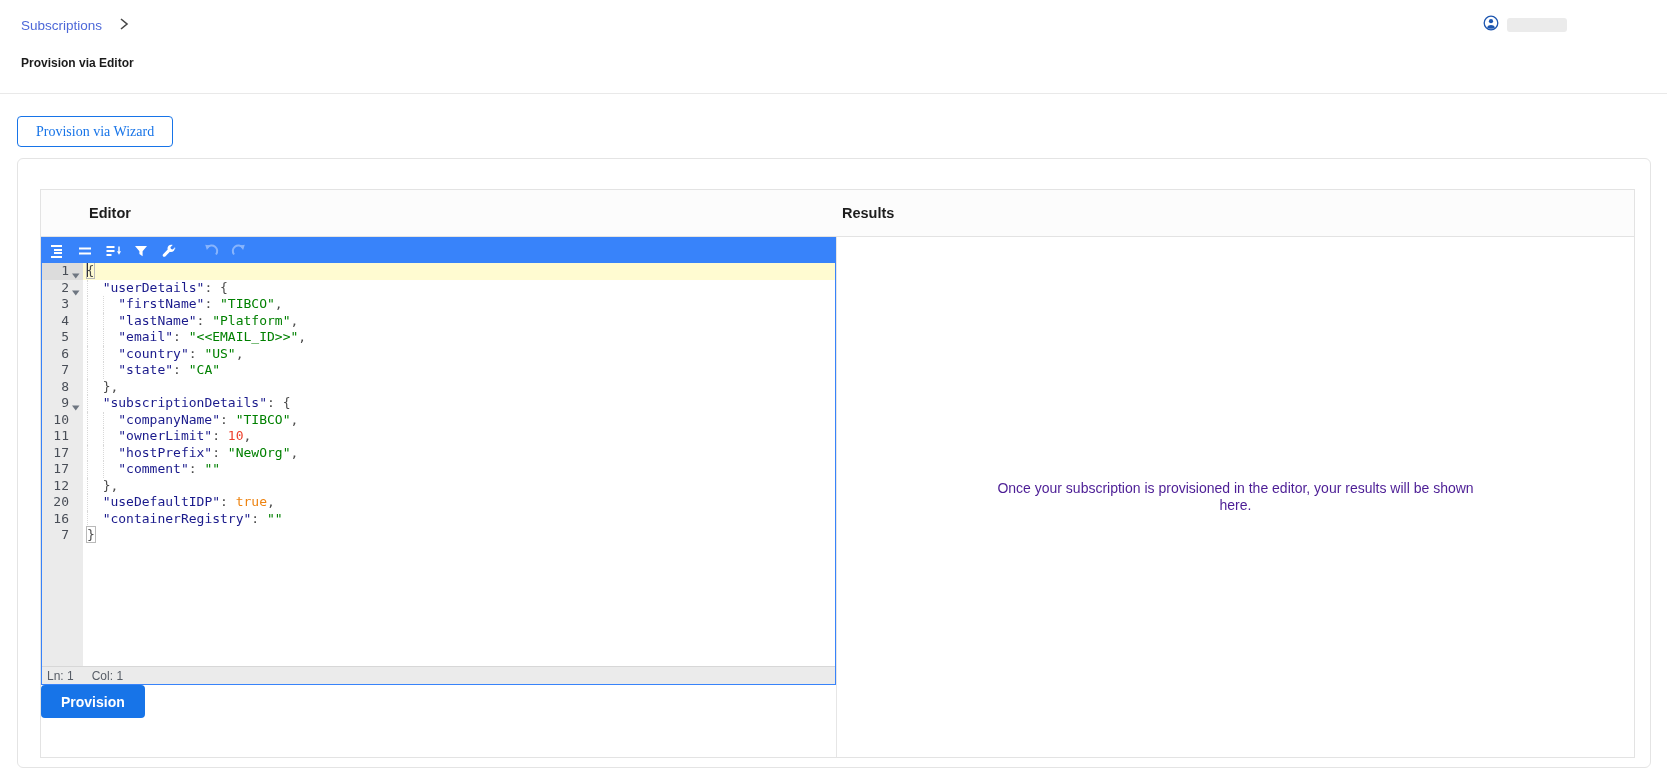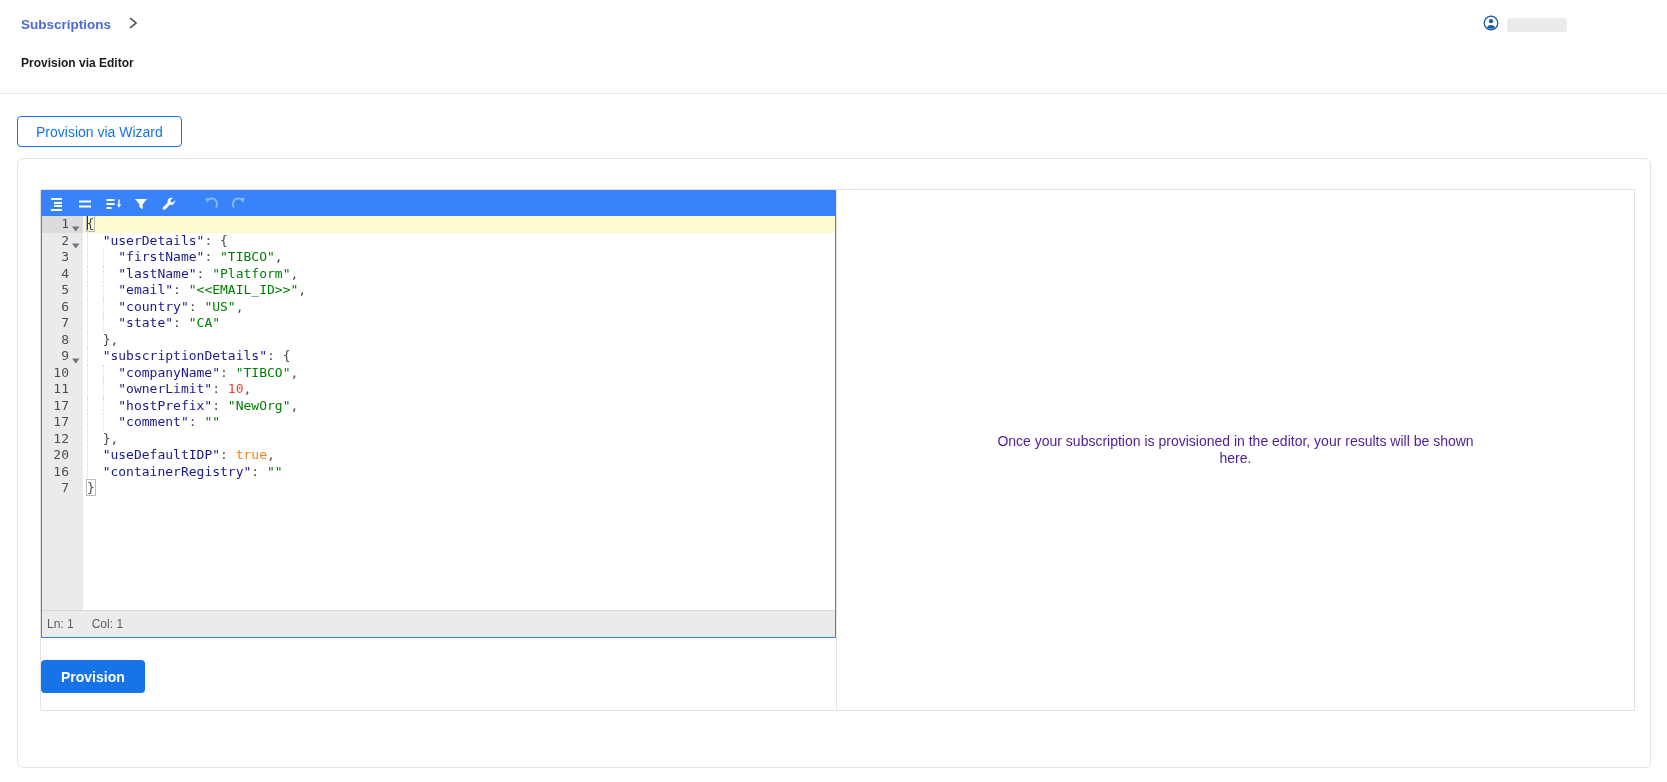--- a/index.html
+++ b/index.html
@@ -3,30 +3,30 @@
 <meta charset="utf-8">
 <style>
   * { box-sizing: border-box; margin: 0; padding: 0; }
   html,body { background:#fff; }
   body {
     width: 1667px; height: 782px; overflow: hidden; position: relative;
     font-family: "Liberation Sans", "DejaVu Sans", sans-serif;
     color: #1d1d1d;
   }
   
-  .topbar { display:flex; justify-content:space-between; align-items:flex-start; padding:15px 100px 0 21px;font-weight:bold; }
+  .topbar { display:flex; justify-content:space-between; align-items:flex-end; padding:15px 100px 0 21px; }
   .breadcrumb { display:flex; align-items:center; gap:16px; }
   .breadcrumb a { color: var(--link,#4d68d8); font-size:13.5px; text-decoration:none; cursor:pointer; }
   .crumb-chev { display:inline-block; margin-top:1px; }
   .user-chip { display:flex; align-items:center; gap:8px; cursor:pointer; }
   .redacted { width:60px; height:14px; background:#ebebeb; border-radius:3px; }
   .page-title { font-size:12px; font-weight:700; margin:21px 0 0 21px; color:#1b1b1b; }
   .hdr-divider { border-bottom:1px solid #e9e9e9; margin-top:23px; }
   
-  .wizard-row { padding:22px 0 0 17px; }
+  .wizard-row { padding:22px 0 0 17px;font-family:Liberation Serif, serif; }
   .btn-outline {
     background:#fff; color:var(--btn,#1774e8); border:1px solid var(--btn,#1774e8);
     font-size:14px; height:31px; padding:0 18px; border-radius:4px; cursor:pointer;
     font-family:inherit;
   }
   
   .card { margin:11px 16px 0 17px; height:610px; border:1px solid #e4e4e4; border-radius:6px; background:#fff; padding:30px 14px 0 22px; }
   .ptable { border:1px solid #e3e3e3; width:1595px; background:#fff; }
   .thead { display:flex; height:47px; border-bottom:1px solid #e3e3e3; background:#fcfcfc; }
   .th { display:flex; align-items:center; font-weight:700; font-size:14.5px; color:#1d1d1d; }
@@ -52,26 +52,26 @@
   .cl { height:16.5px; }
   .cl.active { background:var(--active-line,#fffbd1); margin-left:-4px; padding-left:4px; }
   .ind { display:inline-block; width:2ch; height:16.5px; border-left:1px dotted #d8d8d8; vertical-align:top; }
   .cursor { display:inline-block; width:0; border-left:1.5px solid #333; height:14px; vertical-align:-2px; margin-right:-1.5px; }
   .tk-k { color:var(--key,#1a1a8c); }
   .tk-s { color:var(--string,#008000); }
   .tk-n { color:var(--number,#ee422e); }
   .tk-b { color:var(--boolean,#ee8310); }
   .tk-p { color:#4a4a4a; }
   .tk-pm { color:#4a4a4a; outline:1px solid #b9b9b9; }
-  .je-status { height:27px; background:#ebebeb; border-top:1px solid #d7d7d7; flex-shrink:0;
+  .je-status { height:18px; background:#ebebeb; border-top:1px solid #d7d7d7; flex-shrink:0;
     display:flex; gap:18px; align-items:center; padding-left:5px;
     font-size:12px; color:#575d66; font-family:"Liberation Sans",sans-serif; }
   
   .btn-primary {
-    margin-top:22px; width:max-content; height:33px; padding:0 20px;
+    width:max-content; height:33px; padding:0 20px;
     background:var(--btn,#1774e8); color:#fff; font-weight:700; font-size:14px;
     border:none; border-radius:4px; cursor:pointer; font-family:inherit;
   }
 </style>
 </head>
 <body>
 
 <div>
 
   <header class="topbar">
@@ -97,20 +97,24 @@
 
   <h1 class="page-title">Provision via Editor</h1>
   <div class="hdr-divider"></div>
 
   <div class="wizard-row">
     <button class="btn-outline">Provision via Wizard</button>
   </div>
 
   <section class="card">
     <div class="ptable">
+      <div class="thead">
+        <div class="th th-editor">Editor</div>
+        <div class="th th-results">Results</div>
+      </div>
       <div class="tbody">
 
         <div class="cell-editor">
           <div class="jsoneditor">
             <div class="je-menu">
                 <button>
                   <svg width="16" height="16" viewBox="0 0 16 16" fill="currentColor">
                     <rect x="2" y="2" width="11" height="2"></rect>
                     <rect x="5" y="6" width="8" height="2"></rect>
                     <rect x="5" y="9" width="8" height="2"></rect>

